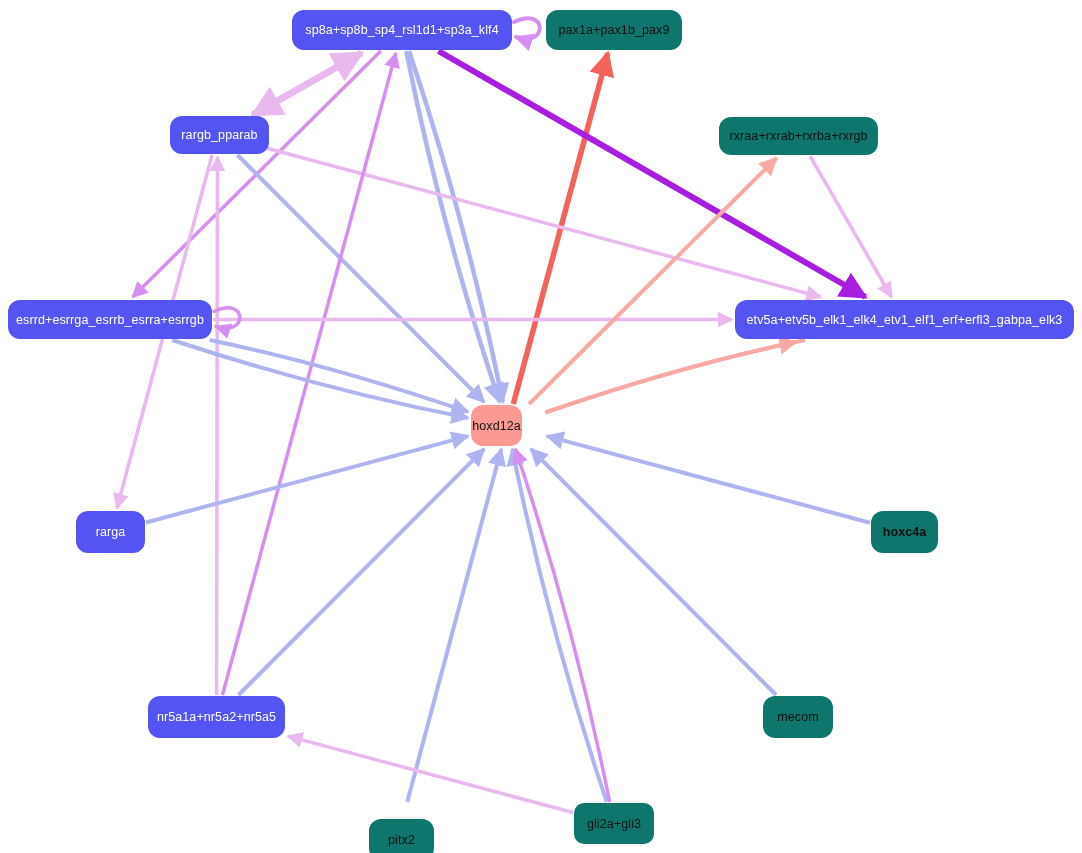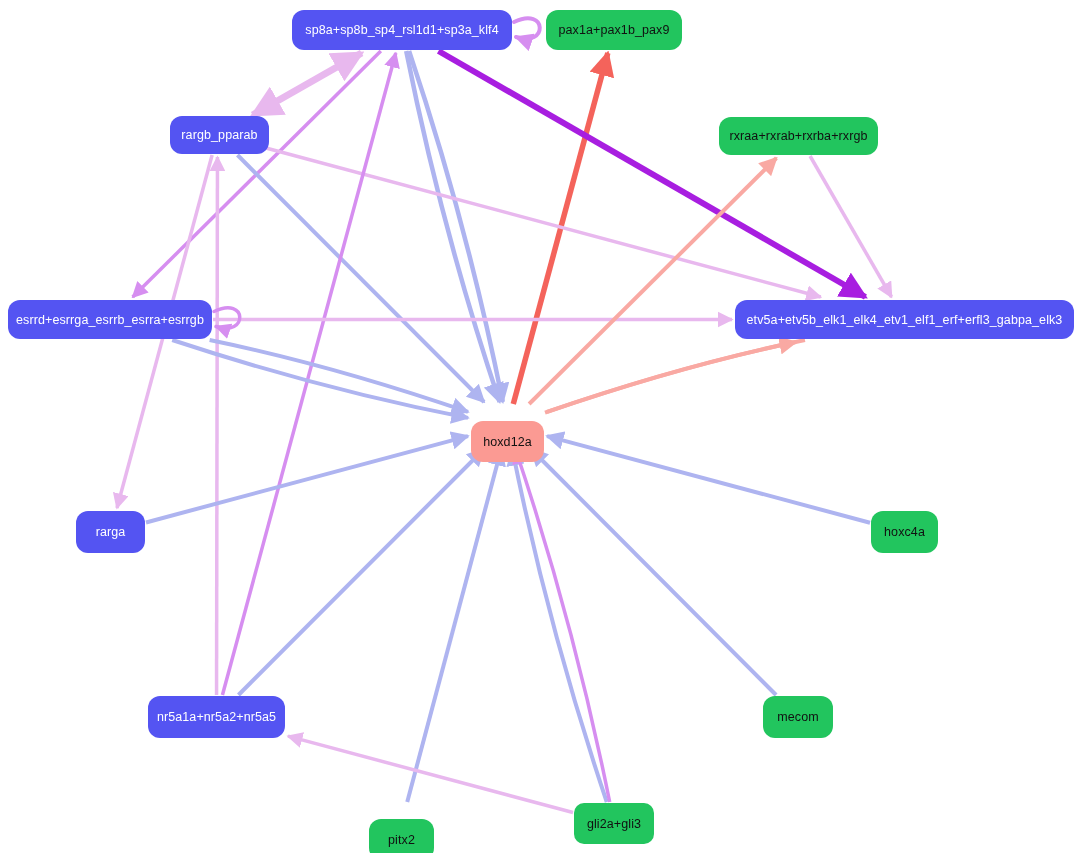--- a/index.html
+++ b/index.html
@@ -14,21 +14,21 @@
     box-sizing:border-box;
     padding:11px 10px;
     height:38px;
     white-space:nowrap;
     font-size:12.5px;
     letter-spacing:0.1px;
     z-index:5;
     cursor:pointer;
   }
   .node.dark{background:#5454f2;color:#ffffff;}
-  .node.light{background:#22c55e;color:#111111;}
+  .node.light{background:#0f766e;color:#111111;}
   .node.salmon{background:#fb9a93;color:#111111;}
 </style>
 </head>
 <body>
 
 <div id="canvas">
   <svg id="edges" xmlns="http://www.w3.org/2000/svg">
       <defs>
         <marker id="arw-edge_light_pink" viewBox="0 0 10 10" refX="9" refY="5" markerWidth="4.6" markerHeight="4.6" orient="auto" markerUnits="strokeWidth">
           <path d="M 0 0 L 10 5 L 0 10 z" fill="#e8b8ee"></path>
@@ -149,27 +149,27 @@
       </div>
       <div class="node light" style="left: 719px; top: 117px; width: 159px; height: 38px;">
         <span>rxraa+rxrab+rxrba+rxrgb</span>
       </div>
       <div class="node dark" style="left: 8px; top: 300px; width: 204px; height: 39px;">
         <span>esrrd+esrrga_esrrb_esrra+esrrgb</span>
       </div>
       <div class="node dark" style="left: 735px; top: 300px; width: 339px; height: 39px;">
         <span>etv5a+etv5b_elk1_elk4_etv1_elf1_erf+erfl3_gabpa_elk3</span>
       </div>
-      <div class="node salmon" style="left: 471px; top: 421px; width: 73px; height: 41px; align-items: center;">
+      <div class="node salmon" style="left: 471px; top: 405px; width: 51px; height: 41px; align-items: center;">
         <span>hoxd12a</span>
       </div>
       <div class="node dark" style="left: 76px; top: 511px; width: 69px; height: 42px;">
         <span>rarga</span>
       </div>
-      <div class="node light" style="left: 871px; top: 511px; width: 67px; height: 42px;">
+      <div class="node light" style="left: 871px; top: 511px; width: 67px; height: 42px; font-weight: bold;">
         <span>hoxc4a</span>
       </div>
       <div class="node dark" style="left: 148px; top: 696px; width: 137px; height: 42px;">
         <span>nr5a1a+nr5a2+nr5a5</span>
       </div>
       <div class="node light" style="left: 763px; top: 696px; width: 70px; height: 42px;">
         <span>mecom</span>
       </div>
       <div class="node light" style="left: 369px; top: 803px; width: 65px; height: 41px; margin-top: 16px;">
         <span>pitx2</span>

